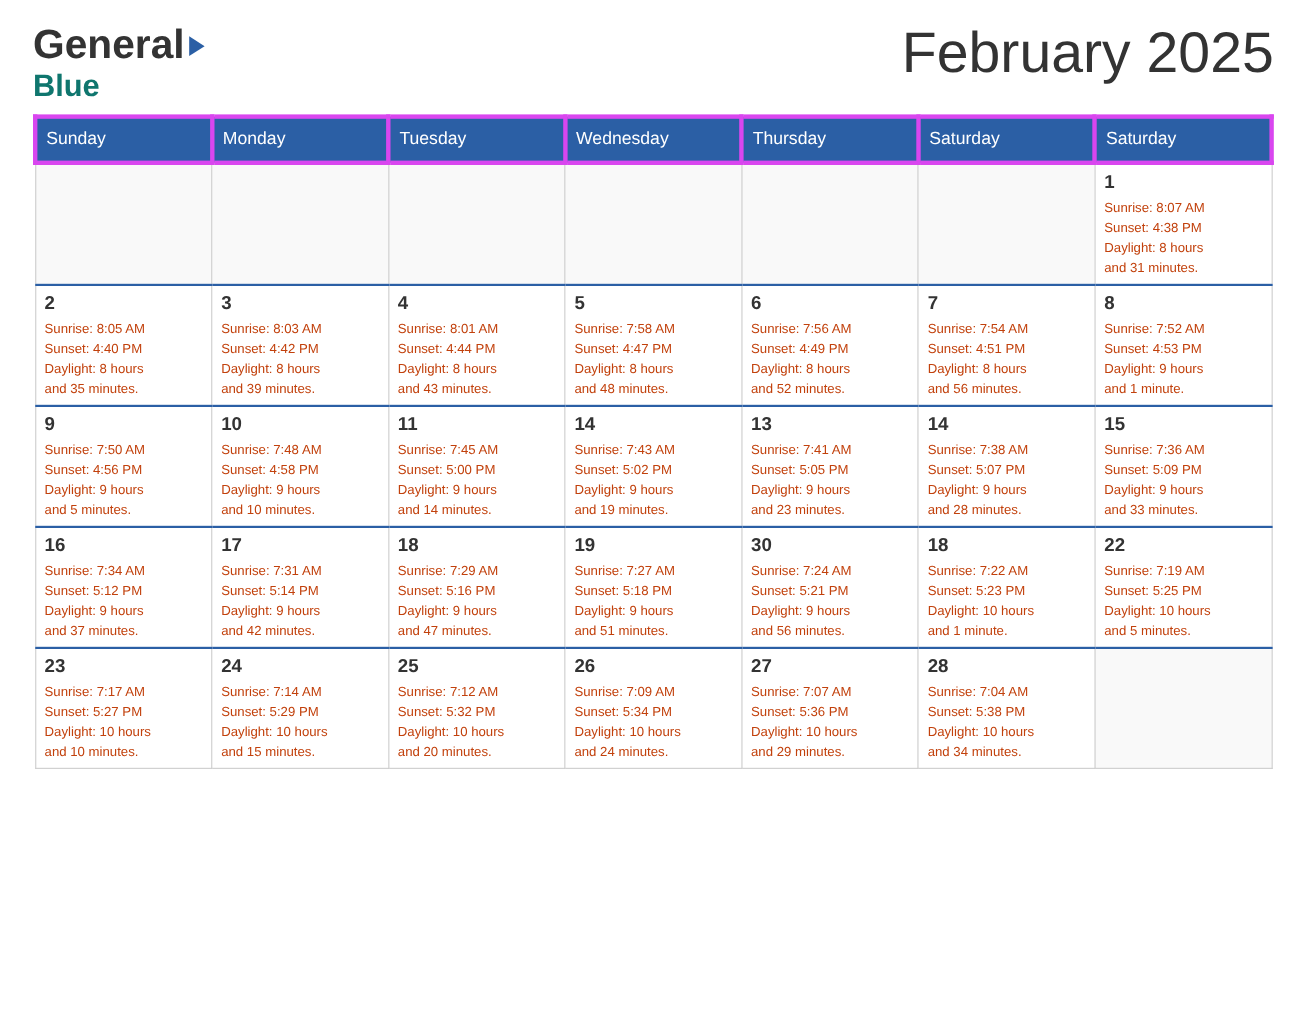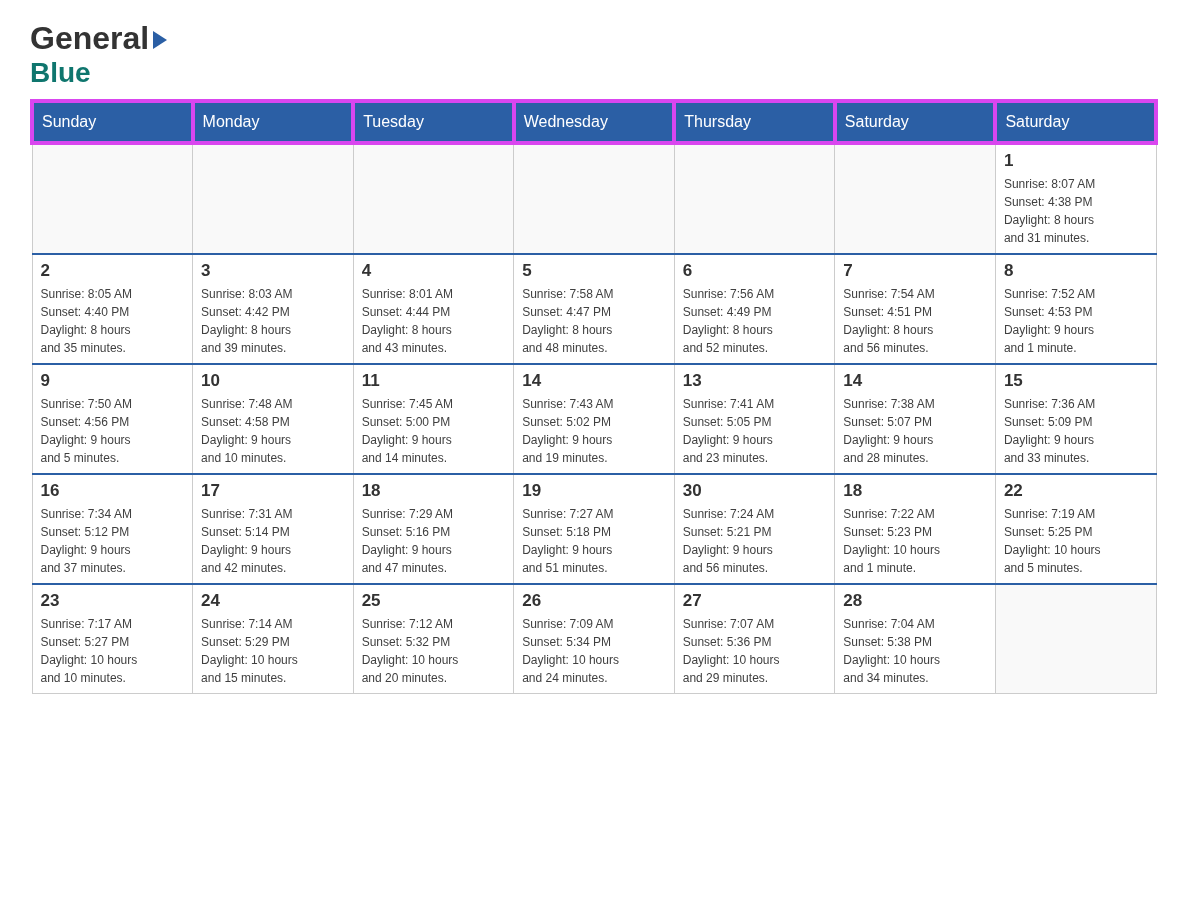--- a/index.html
+++ b/index.html
@@ -18,21 +18,21 @@
       justify-content: space-between;
       align-items: flex-start;
       margin-bottom: 10px;
     }
     .logo {
       display: flex;
       flex-direction: column;
       align-items: flex-start;
     }
     .logo-text-general {
-      font-size: 32px;
+      font-size: 37px;
       font-weight: bold;
       color: #333;
     }
     .logo-text-blue {
       font-size: 28px;
       font-weight: bold;
       color: #0f766e;
       display: flex;
       align-items: center;
     }
@@ -80,21 +80,21 @@
     }
     .day-number {
       font-size: 17px;
       font-weight: bold;
       color: #333;
       display: block;
       margin-bottom: 4px;
     }
     .day-info {
       font-size: 12px;
-      color: #404040;
+      color: #c2410c;
       line-height: 1.5;
     }
     .row-separator td {
       border-top: 2px solid #2b5fa5 !important;
     }
   </style>
 </head>
 <body>
 
 <div class="page">
@@ -102,20 +102,21 @@
     <div class="logo">
       <div style="display:flex;align-items:center;">
         <span class="logo-text-general">General</span>
         <div style="display:inline-block;margin-left:4px;margin-top:2px;">
           <div style="width:0;height:0;border-left:14px solid #2b5fa5;border-top:9px solid transparent;border-bottom:9px solid transparent;display:inline-block;vertical-align:middle;"></div>
         </div>
       </div>
       <span class="logo-text-blue">Blue</span>
     </div>
     <div class="title-block">
+      <div class="month-title">February 2025</div>
     </div>
   </div>
 
   <table class="calendar">
     <thead>
       <tr>
       <th>Sunday</th>
           <th>Monday</th>
           <th>Tuesday</th>
           <th>Wednesday</th>

